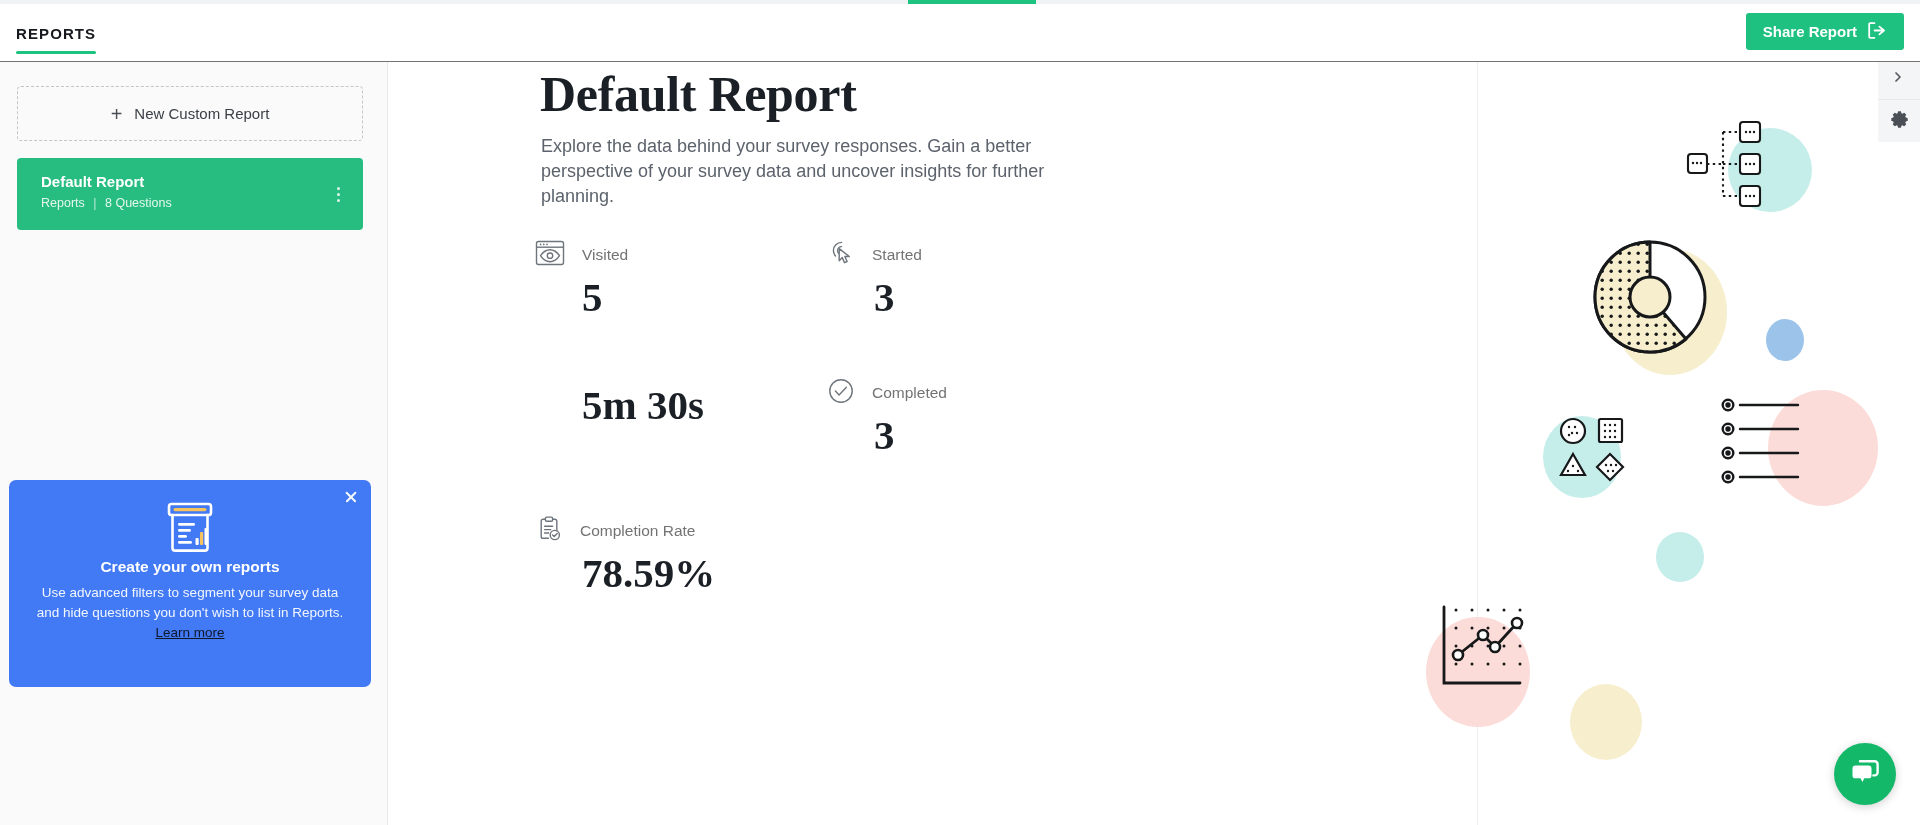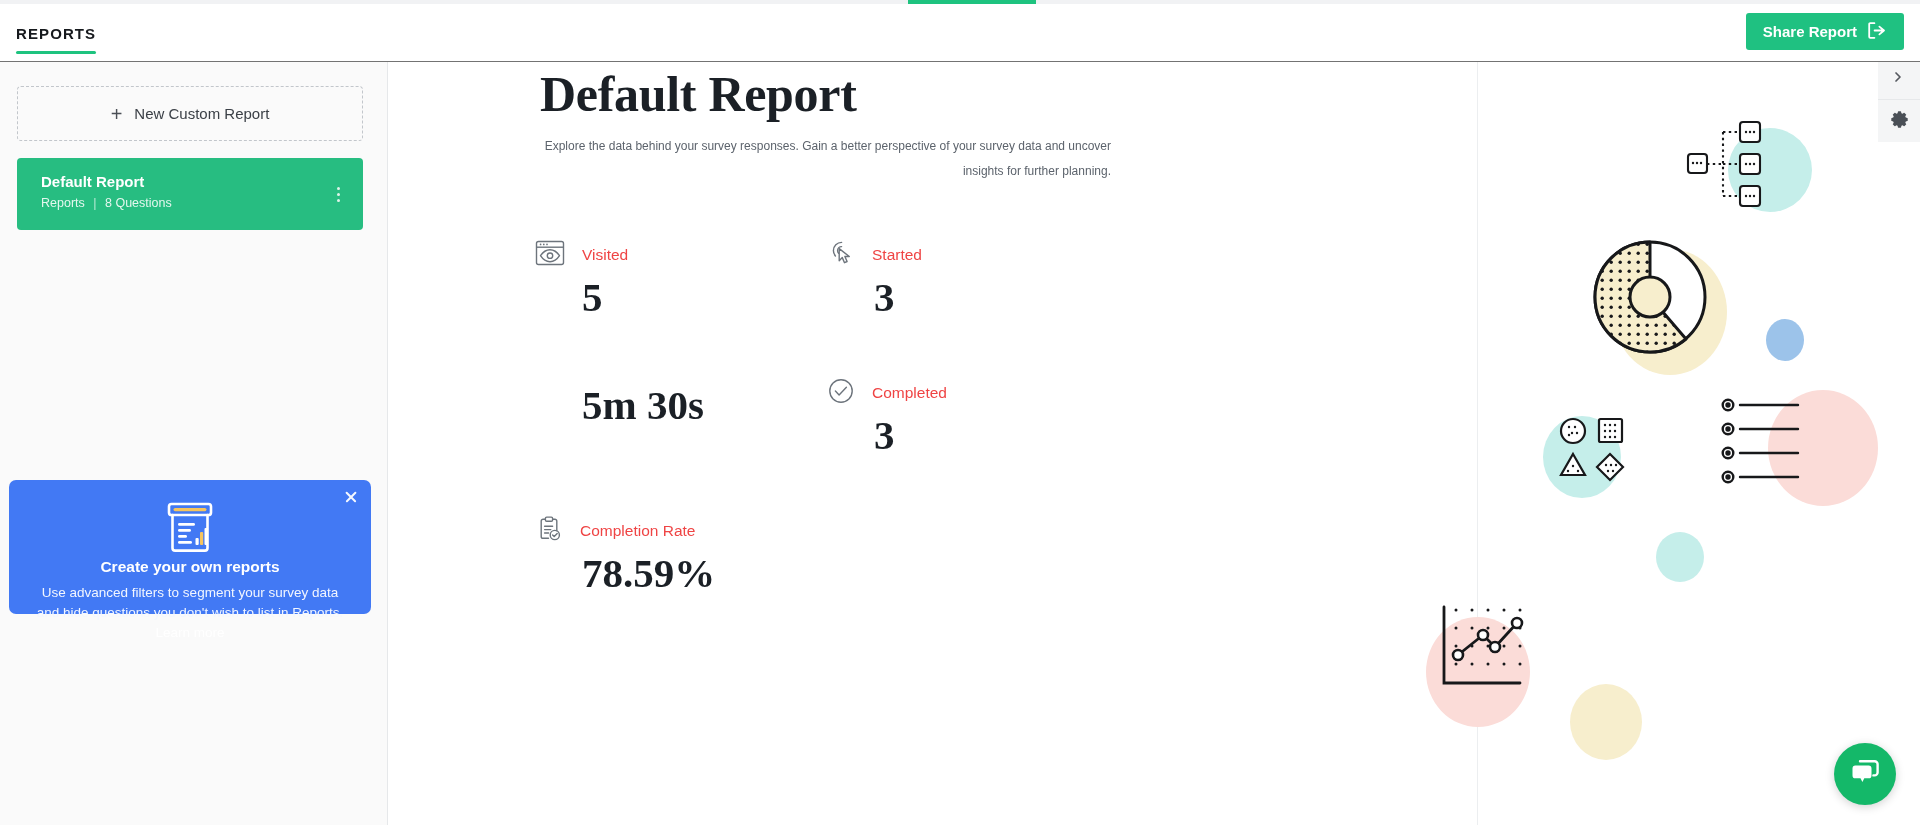--- a/index.html
+++ b/index.html
@@ -76,21 +76,21 @@
   .report-card .meta .sep { margin: 0 5px; opacity: .75; }
   .kebab {
     position: absolute; right: 16px; top: 26px; width: 18px; height: 20px;
     display: flex; flex-direction: column; align-items: center; justify-content: center; gap: 3px;
     cursor: pointer;
   }
   .kebab span { width: 3px; height: 3px; border-radius: 50%; background: #dff3e9; display: block; }
 
   
   .promo {
-    position: absolute; left: 9px; top: 418px; width: 362px; height: 134px;
+    position: absolute; left: 9px; top: 418px; width: 362px; height: 207px;
     background: #4279f4; border-radius: 7px; color: #fff; text-align: center;
   }
   .promo-close {
     position: absolute; right: 11px; top: 8px; width: 18px; height: 18px;
     cursor: pointer; opacity: .95;
   }
   .promo-close::before, .promo-close::after {
     content: ""; position: absolute; left: 2px; top: 8px; width: 14px; height: 1.6px;
     background: #fff; border-radius: 1px;
   }
@@ -98,43 +98,43 @@
   .promo-close::after { transform: rotate(-45deg); }
   .promo-icon { position: absolute; left: 0; right: 0; top: 22px; display: flex; justify-content: center; }
   .promo-title {
     position: absolute; left: 0; right: 0; top: 78px;
     font-size: 15.5px; font-weight: bold;
   }
   .promo-body {
     position: absolute; left: 26px; right: 26px; top: 103px;
     font-size: 13.5px; line-height: 20px; color: #f2f6ff;
   }
-  .promo-link { color: #ffffff; cursor: pointer; }
+  .promo-link { color: #0f172a; text-decoration: underline; cursor: pointer; }
 
   
   .main {
     position: absolute; left: 388px; top: 62px; width: 1090px; height: 763px;
     background: #fff; border-right: 1px solid #eceef0;
   }
   .page-title {
     position: absolute; left: 152px; top: 3px;
     font-family: "Liberation Serif", serif;
     font-size: 50px; font-weight: bold; color: #1b2026; letter-spacing: -.3px;
   }
   .page-desc {
     position: absolute; left: 153px; top: 72px; width: 570px;
-    font-size: 12px; line-height: 25px; color: #5c636c; text-align: right;
+    font-size: 18px; line-height: 25px; color: #5c636c;
   }
 
   .stats { position: absolute; left: 146px; top: 178px; width: 520px; }
   .stat-row { display: flex; }
   .stat { width: 292px; }
   .stat.narrow { width: 228px; }
   .stat-head { display: flex; align-items: center; gap: 16px; height: 30px; }
-  .stat-label { font-size: 15.5px; color: #ef4444; }
+  .stat-label { font-size: 15.5px; color: #737373; }
   .stat-value {
     font-family: "Liberation Serif", serif;
     font-size: 41px; font-weight: bold; color: #1b2026;
     margin-top: 2px; margin-left: 48px; line-height: 50px;
   }
   .gap-row { height: 56px; }
 
   
   .decor { position: absolute; left: 960px; top: 0; width: 530px; height: 763px; pointer-events: none; }
 

